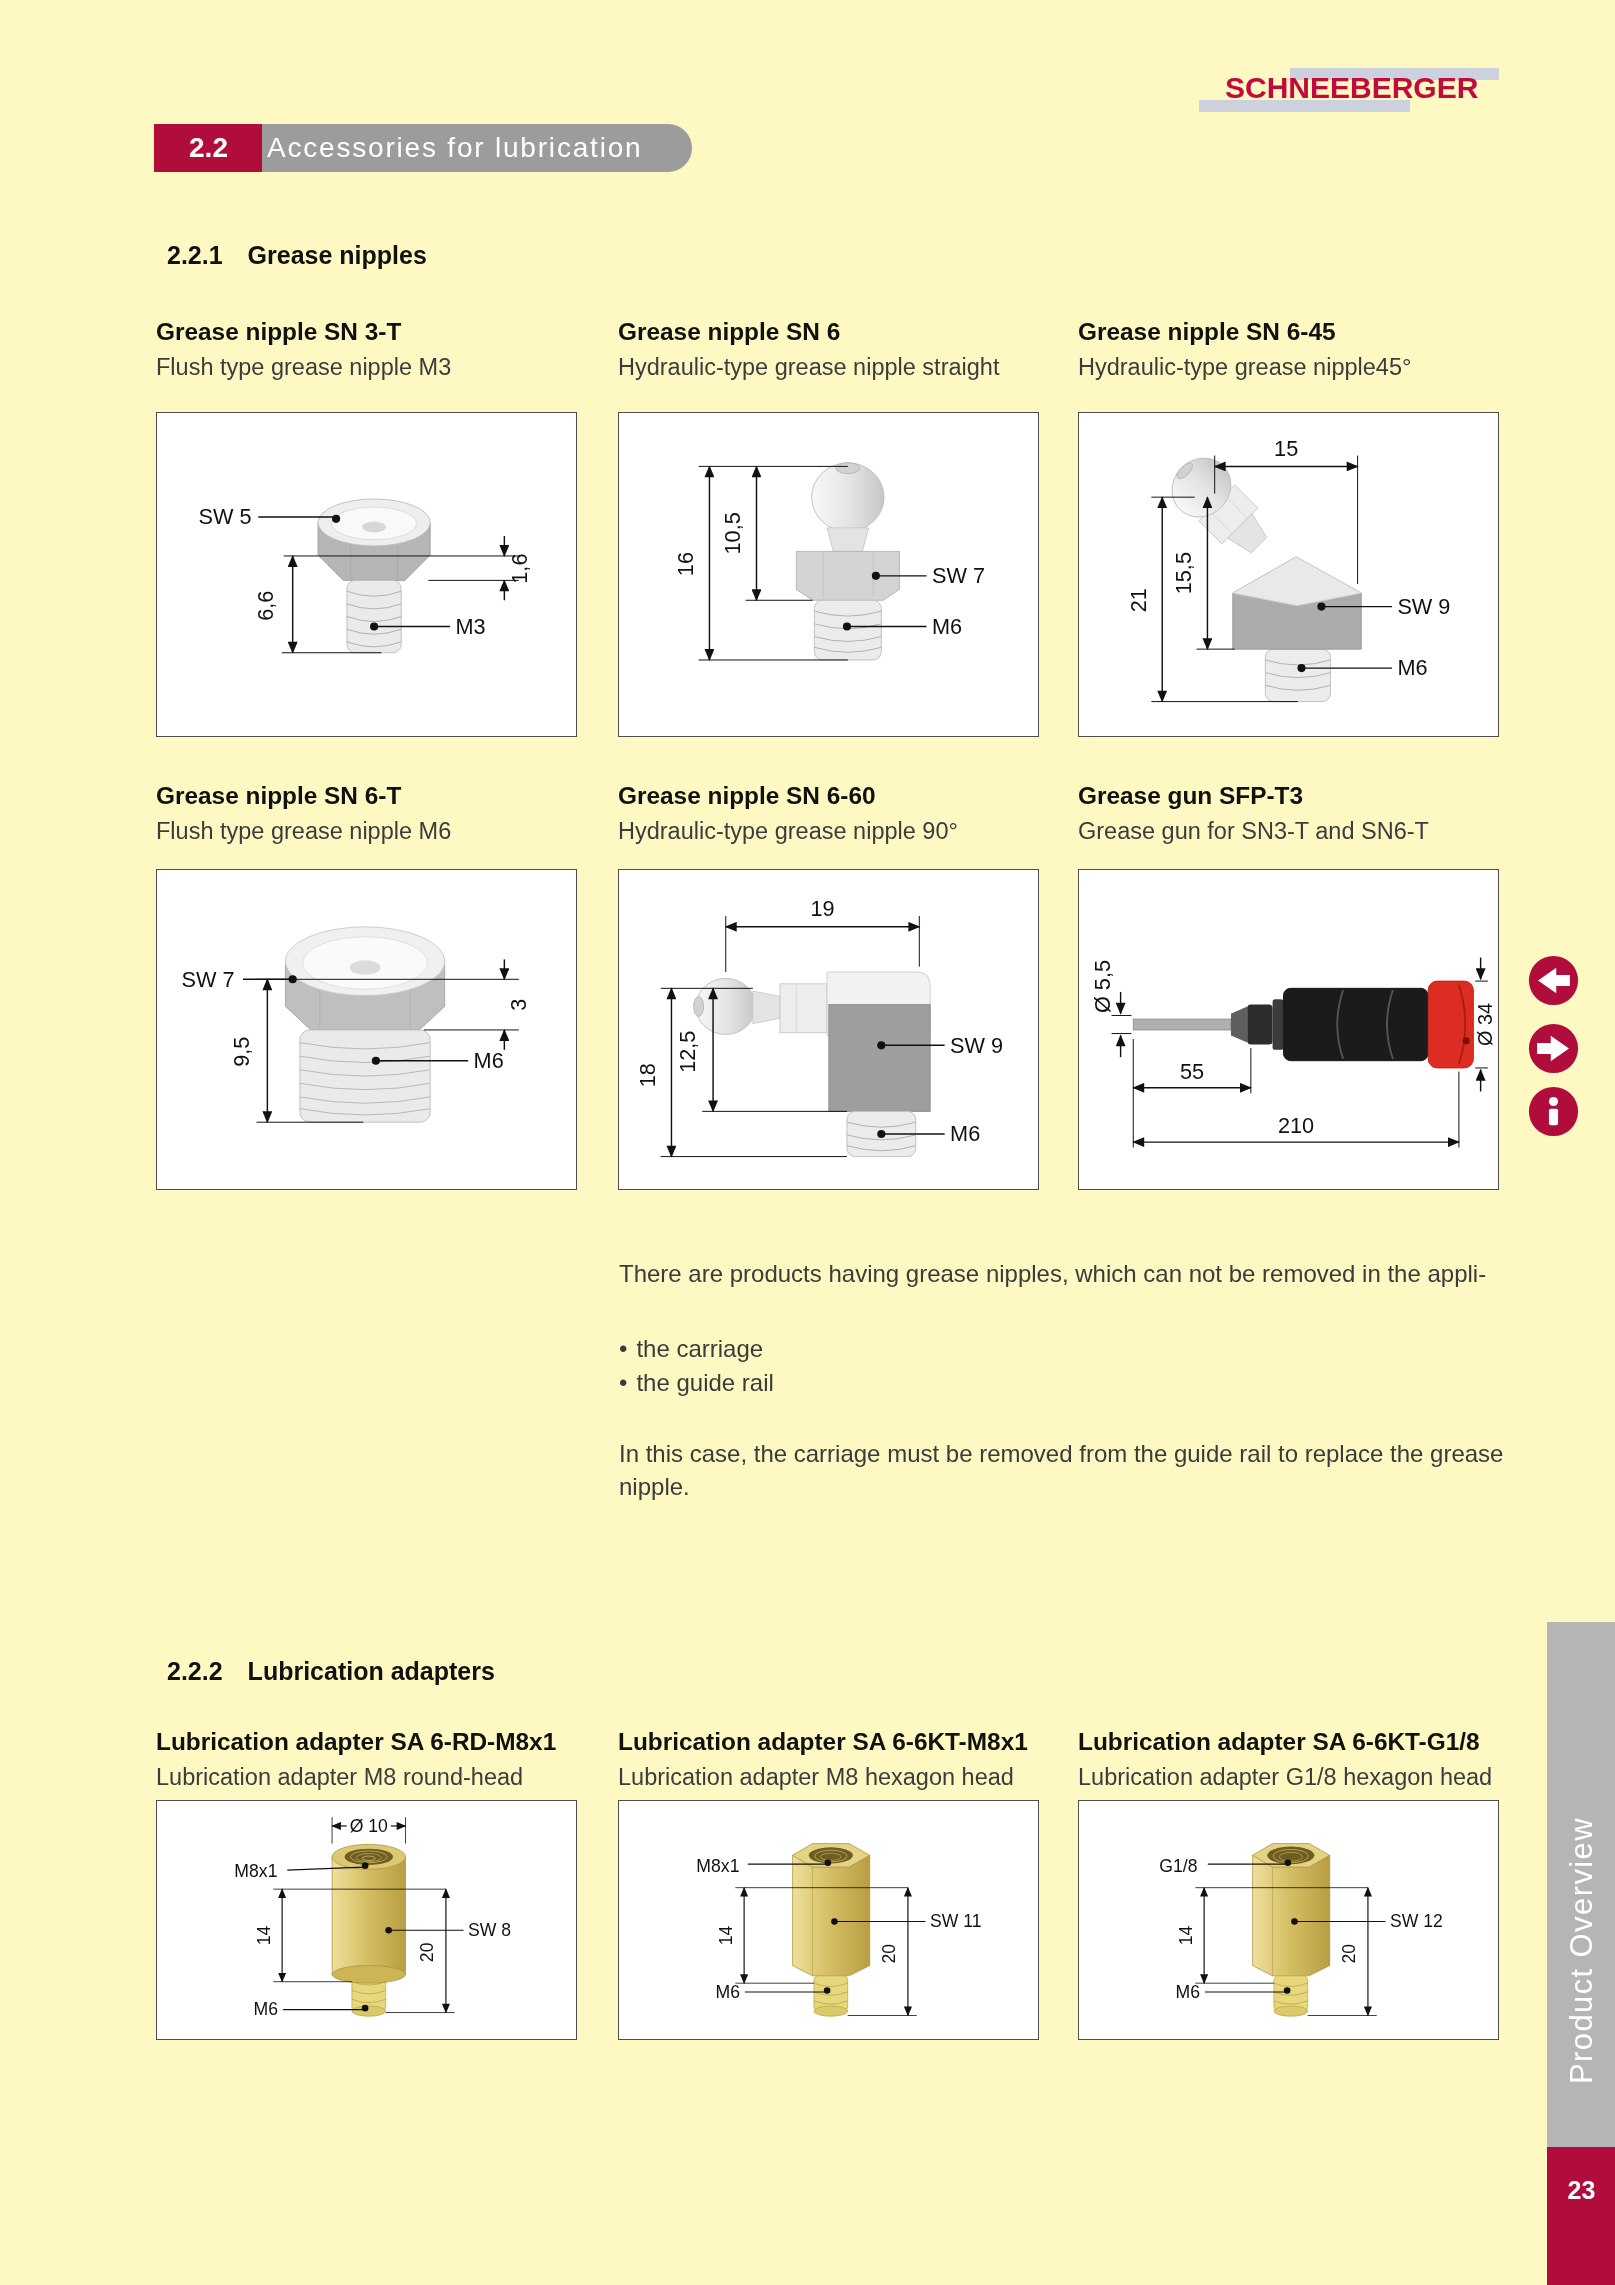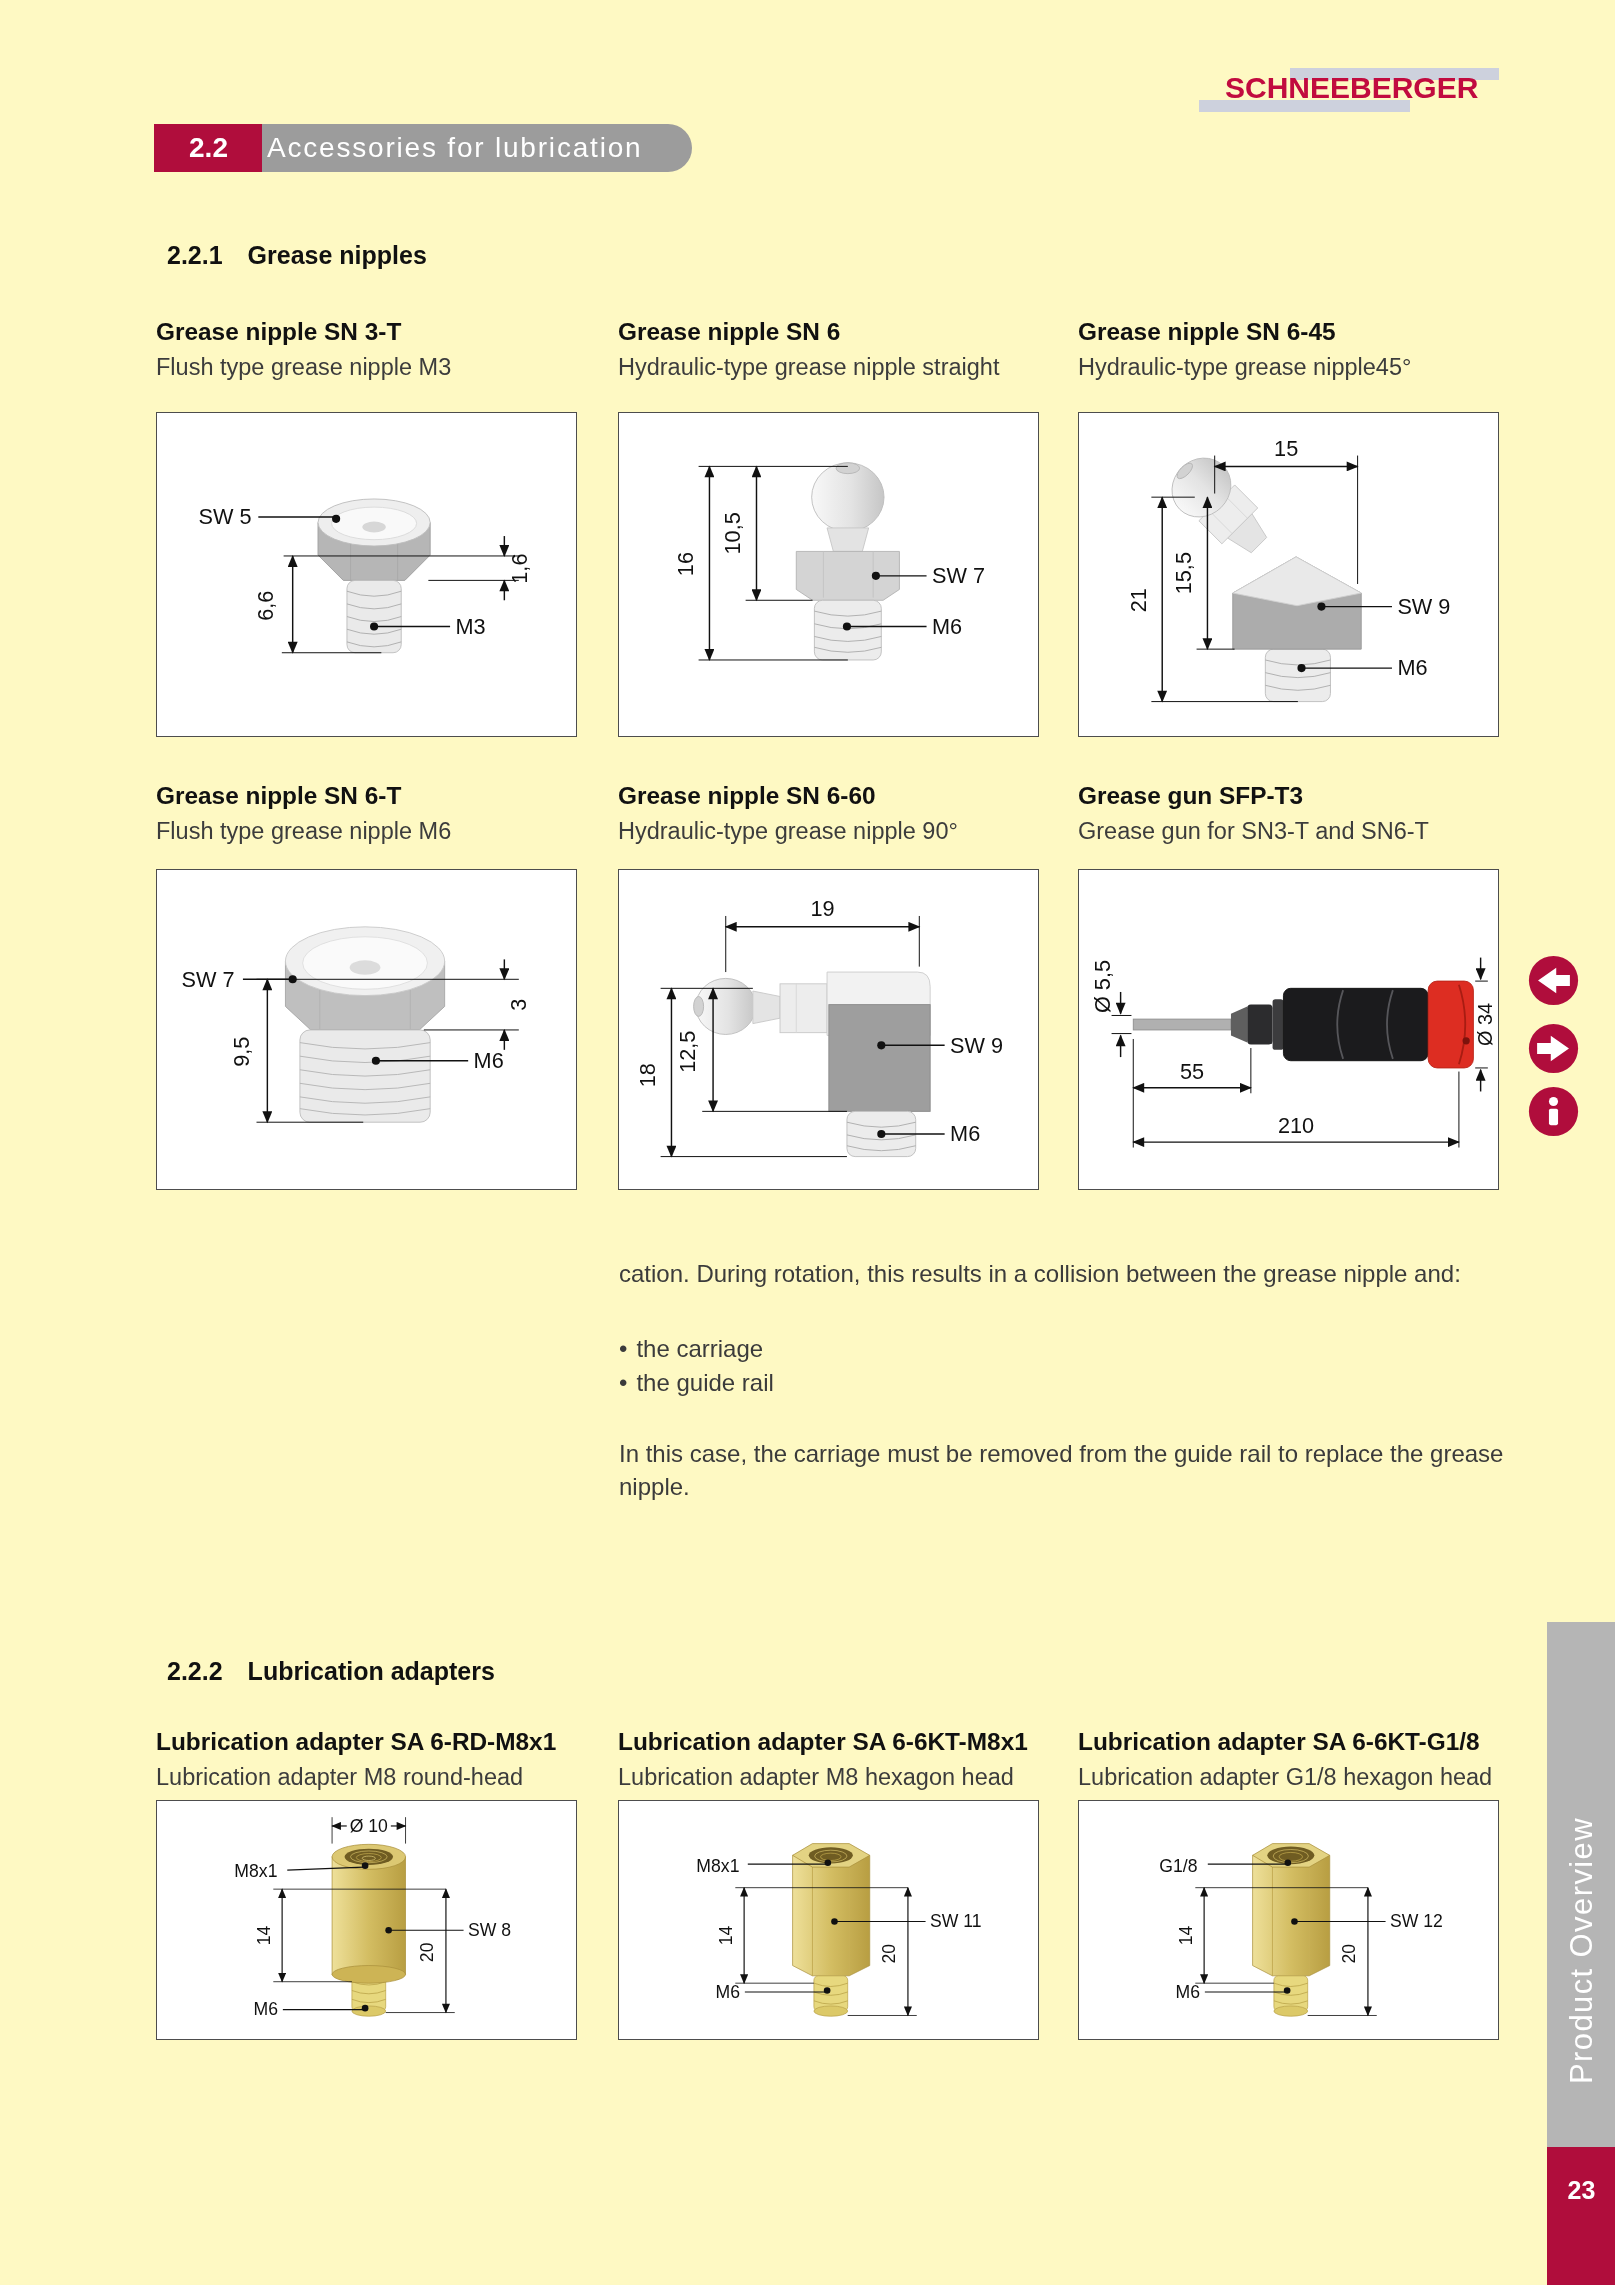--- a/index.html
+++ b/index.html
@@ -289,21 +289,21 @@
         <line class="ext" x1="438" y1="122" x2="452" y2="122"></line>
         <line class="ext" x1="438" y1="218" x2="452" y2="218"></line>
         <line class="dim" x1="444" y1="96" x2="444" y2="120" marker-end="url(#ah)"></line>
         <line class="dim" x1="444" y1="244" x2="444" y2="220" marker-end="url(#ah)"></line>
         <text class="tl sm" x="457" y="170" text-anchor="middle" transform="rotate(-90 457 170)">Ø 34</text>
       </svg>
     </div>
   </div>
 
   <div id="para">
-    <div>cation. During rotation, this results in a collision between the grease nipple and:</div>
+    <div>There are products having grease nipples, which can not be removed in the appli-</div>
     <div class="bullets">
       <div><span class="bullet-glyph">•</span><span>the carriage</span></div>
       <div><span class="bullet-glyph">•</span><span>the guide rail</span></div>
     </div>
     <div class="closing">
       <div>In this case, the carriage must be removed from the guide rail to replace the grease</div>
       <div>nipple.</div>
     </div>
   </div>
 

